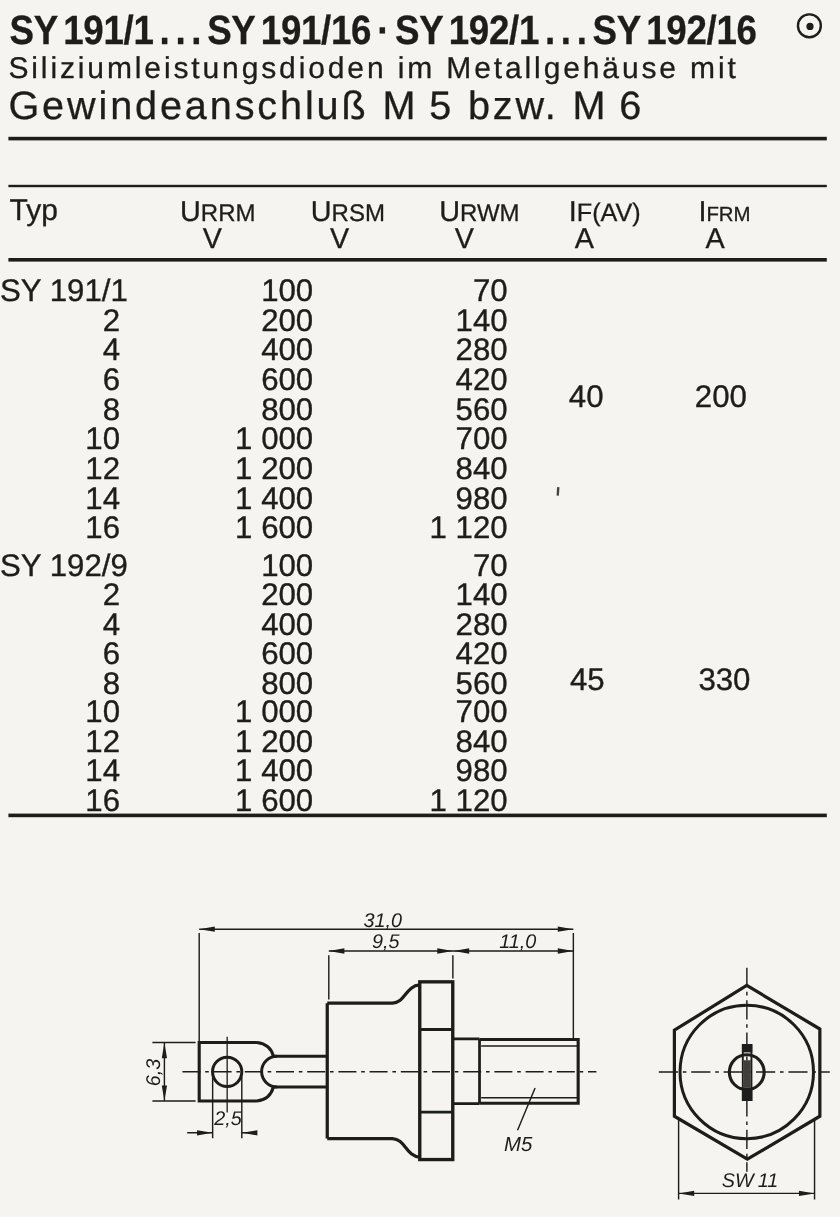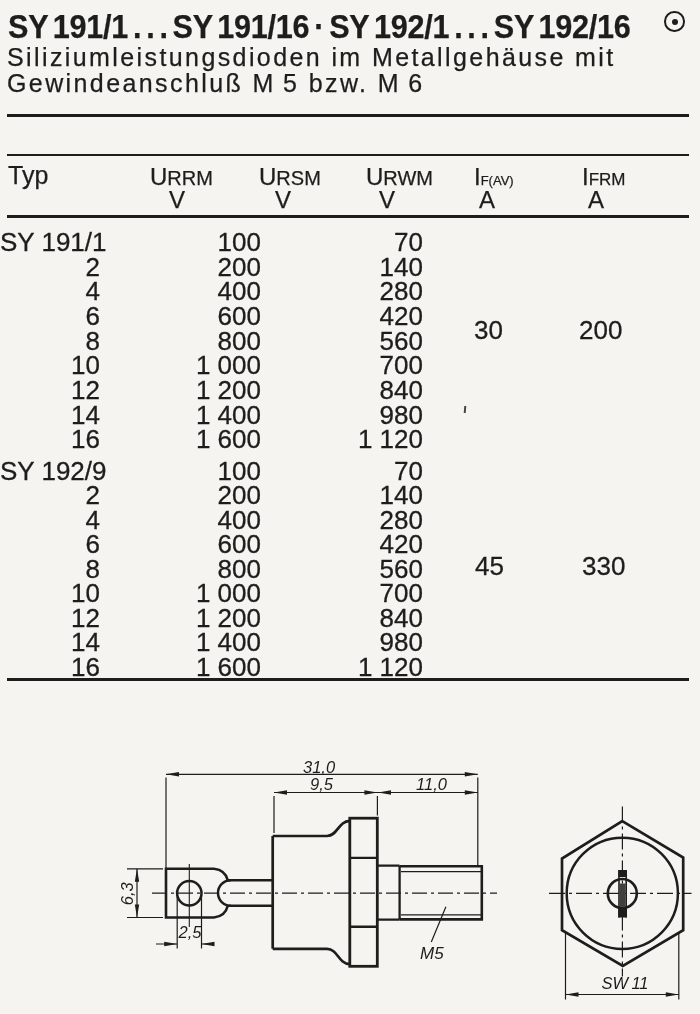--- a/index.html
+++ b/index.html
@@ -14,21 +14,21 @@
 <body>
 
 <div class="abs" style="left:8px;top:8.5px;font-size:34px;font-weight:700;letter-spacing:-0.3px;word-spacing:-3.6px;transform:scaleX(0.9);transform-origin:0 0">SY 191/1 . . . SY 191/16 · SY 192/1 . . . SY 192/16</div>
 
 <div class="abs" style="left:664px;top:11px;width:16.5px;height:16.5px;border:2.4px solid #1d1d1b;border-radius:50%"></div>
 
 <div class="abs" style="left:671.5px;top:18.5px;width:6px;height:6px;background:#1d1d1b;border-radius:50%"></div>
 
 <div class="abs" style="left:7px;top:45.3px;font-size:25px;letter-spacing:2.4px">Siliziumleistungsdioden im Metallgehäuse mit</div>
 
-<div class="abs" style="left:7px;top:71.2px;font-size:25px;letter-spacing:2.4px">Gewindeanschluß M 5 bzw. M 6</div>
+<div class="abs" style="left:7px;top:71.2px;font-size:33px;letter-spacing:2.4px">Gewindeanschluß M 5 bzw. M 6</div>
 
 <div class="rule" style="top:114px;height:3.2px"></div>
 
 <div class="rule" style="top:153.8px;height:2.3px"></div>
 
 <div class="rule" style="top:215px;height:2.9px"></div>
 
 <div class="rule" style="top:678px;height:2.5px"></div>
 
 <div class="abs" style="left:8px;top:162.5px;font-size:25px">Typ</div>
@@ -38,21 +38,21 @@
 <div class="abs" style="left:169px;top:187.5px;font-size:24px">V</div>
 
 <div class="abs" style="left:259px;top:165px;font-size:24px">U<span style="font-size:20px">RSM</span></div>
 
 <div class="abs" style="left:275px;top:187.5px;font-size:24px">V</div>
 
 <div class="abs" style="left:366px;top:165px;font-size:24px">U<span style="font-size:20px">RWM</span></div>
 
 <div class="abs" style="left:379px;top:187.5px;font-size:24px">V</div>
 
-<div class="abs" style="left:474px;top:165px;font-size:24px">I<span style="font-size:13px">F(AV)</span></div>
+<div class="abs" style="left:474px;top:165px;font-size:24px">I<span style="font-size:21px">F(AV)</span></div>
 
 <div class="abs" style="left:479px;top:187.5px;font-size:24px">A</div>
 
 <div class="abs" style="left:582px;top:165px;font-size:24px">I<span style="font-size:17px">FRM</span></div>
 
 <div class="abs" style="left:588px;top:187.5px;font-size:24px">A</div>
 
 <div class="abs num rt" style="top:229.1px;left:0;width:100px">SY 191/1</div>
 
 <div class="abs num rt" style="top:229.1px;left:0;width:261px">100</div>
@@ -251,19 +251,19 @@
 <text x="178.5" y="937.8">2,5</text>
 
 <text x="420" y="959" font-size="17px">M5</text>
 
 <text x="601.5" y="989.3" font-size="16.5px">SW 11</text>
 </g>
 </svg>
 
 <div class="abs" style="left:464px;top:406px;width:2.2px;height:7px;background:#454543;transform:rotate(4deg)"></div>
 
-<div class="abs num" style="left:474px;top:316.5px">30</div>
+<div class="abs num" style="left:474px;top:316.5px">40</div>
 
 <div class="abs num" style="left:579px;top:316.5px">200</div>
 
 <div class="abs num" style="left:475px;top:552.8px">45</div>
 
 <div class="abs num" style="left:582px;top:552.8px">330</div>
 
 </body></html>

